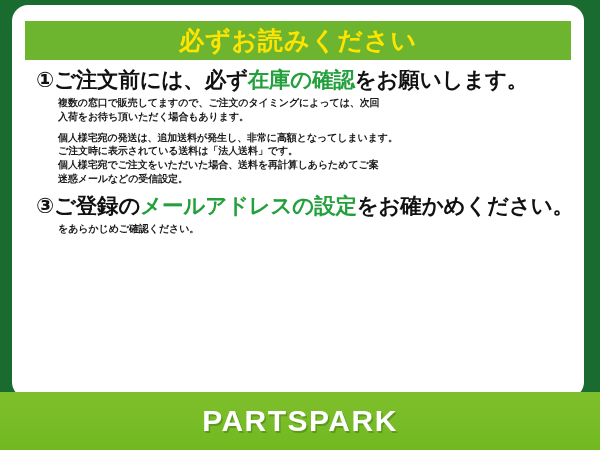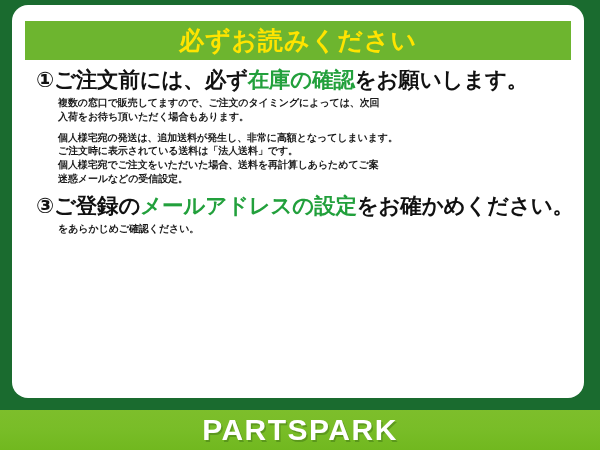--- a/index.html
+++ b/index.html
@@ -101,21 +101,21 @@
   .num {
     font-weight: bold;
   }
 
   
   .footer {
     position: absolute;
     left: 0;
     bottom: 0;
     width: 600px;
-    height: 40px;
+    height: 58px;
     background: linear-gradient(to bottom, #7dbe2b 0%, #79bd28 45%, #71b81f 100%);
     display: flex;
     align-items: center;
     justify-content: center;
   }
   .brand {
     color: #ffffff;
     font-size: 30px;
     font-weight: bold;
     letter-spacing: 1.5px;

